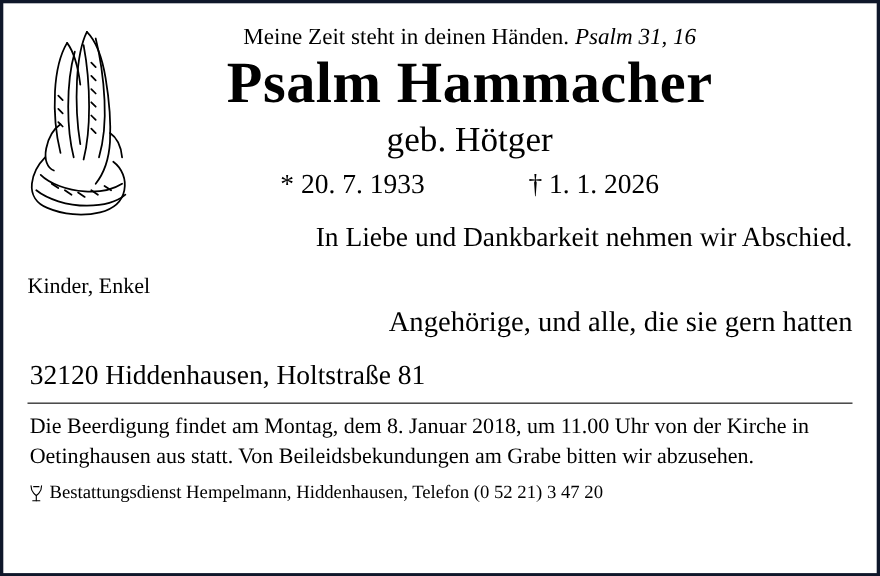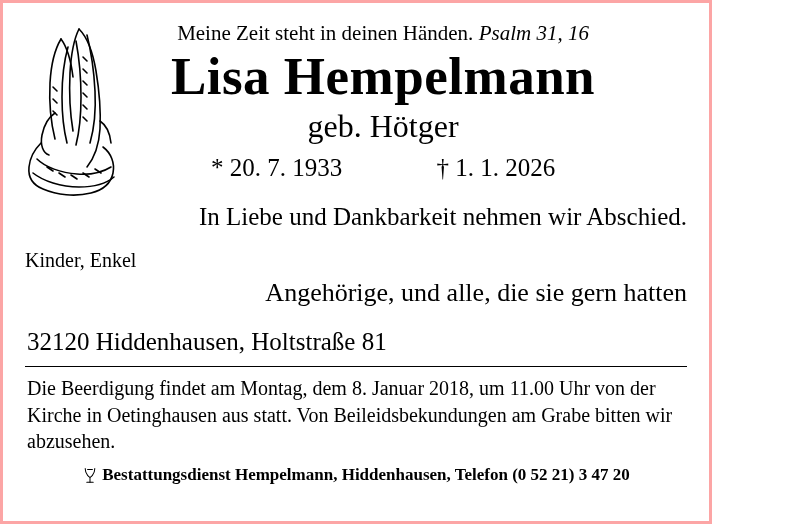--- a/index.html
+++ b/index.html
@@ -10,23 +10,23 @@
   body {
     width: 800px;
     height: 524px;
     font-family: "Liberation Serif", "DejaVu Serif", serif;
     color: #000000;
     overflow: hidden;
   }
   .notice {
     position: relative;
     box-sizing: border-box;
-    width: 712px;
+    width: 800px;
     height: 524px;
-    border: 3px solid #fca5a5;
+    border: 3px solid #0f172a;
     padding: 10px 22px 8px 22px;
     background: #ffffff;
   }
   
   .hands {
     position: absolute;
     left: 14px;
     top: 14px;
     width: 120px;
     height: 190px;
@@ -105,25 +105,24 @@
     font-size: 20px;
     line-height: 1.32;
     text-align: left;
     margin: 0 0 0 2px;
   }
 
   
   .footer {
     display: flex;
     align-items: center;
-    justify-content: center;
+    justify-content: flex-start;
     gap: 4px;
     font-size: 17px;
     margin-top: 10px;
-    font-weight: bold;
   }
   .footer-logo { flex: 0 0 auto; }
   .footer-logo svg { display: block; }
 </style>
 </head>
 <body>
 
 <div class="notice">
 
   <div class="hands">
@@ -152,21 +151,21 @@
         <path d="M30 150 L36 154 M42 156 L48 160 M54 158 L60 162 M66 156 L72 160 M78 152 L84 156"></path>
       </g>
     </svg>
   </div>
 
   <p class="verse">
     <span>Meine Zeit steht in deinen Händen.</span>
     <span class="ref">Psalm 31, 16</span>
   </p>
 
-  <h1 class="name">Lisa Hempelmann</h1>
+  <h1 class="name">Psalm Hammacher</h1>
   <p class="maiden">geb. Hötger</p>
 
   <p class="dates">
     <span class="birth">* 20. 7. 1933</span>
     <span class="death">† 1. 1. 2026</span>
   </p>
 
   <p class="mourn1">In Liebe und Dankbarkeit nehmen wir Abschied.</p>
   <p class="mourn2">Kinder, Enkel</p>
   <p class="mourn3">Angehörige, und alle, die sie gern hatten</p>

